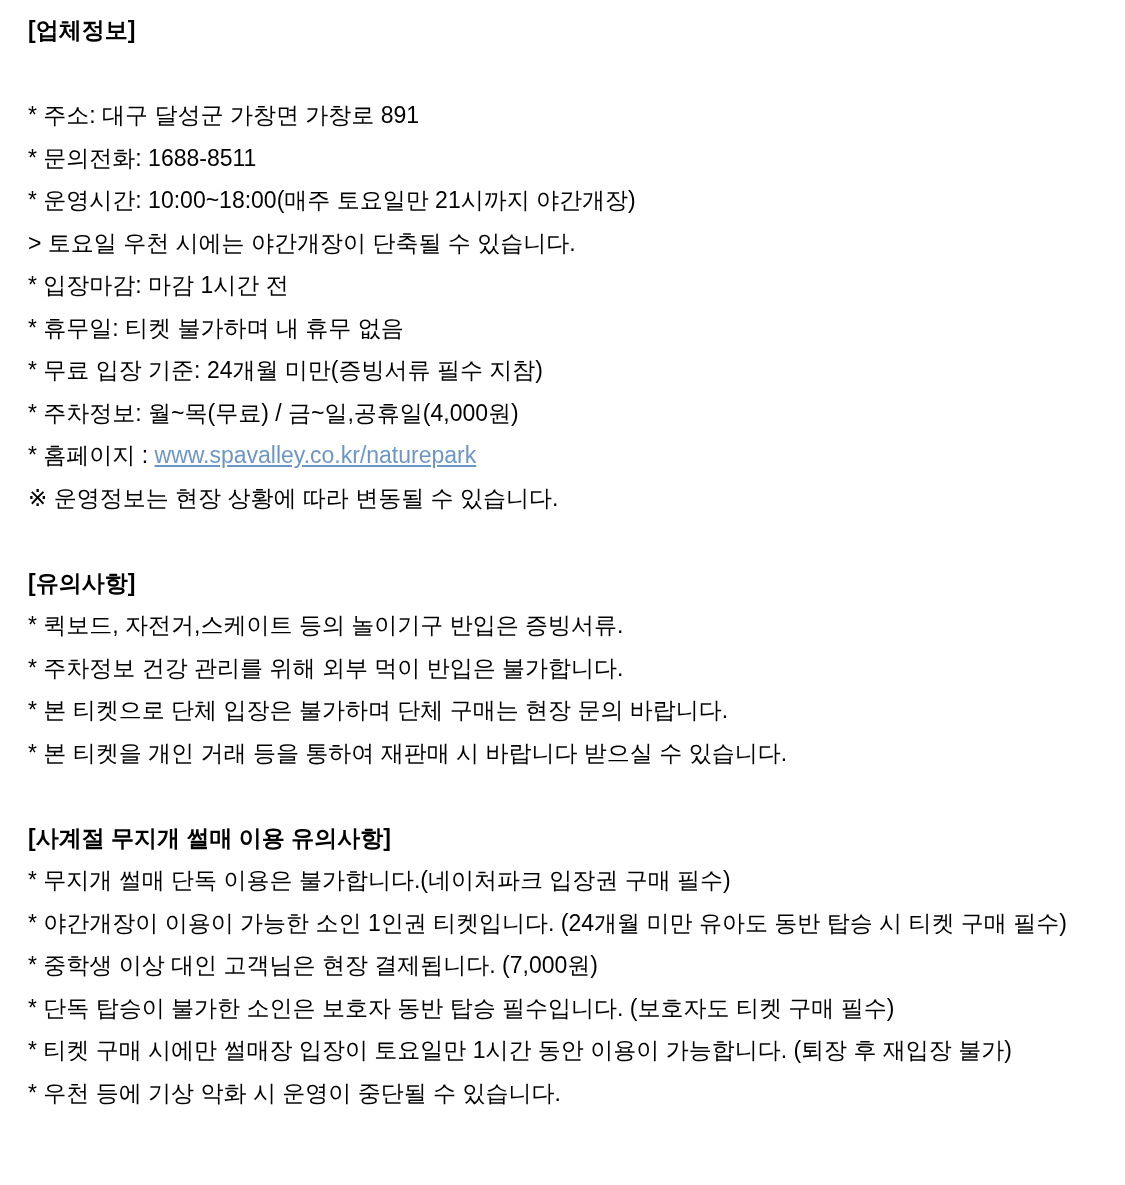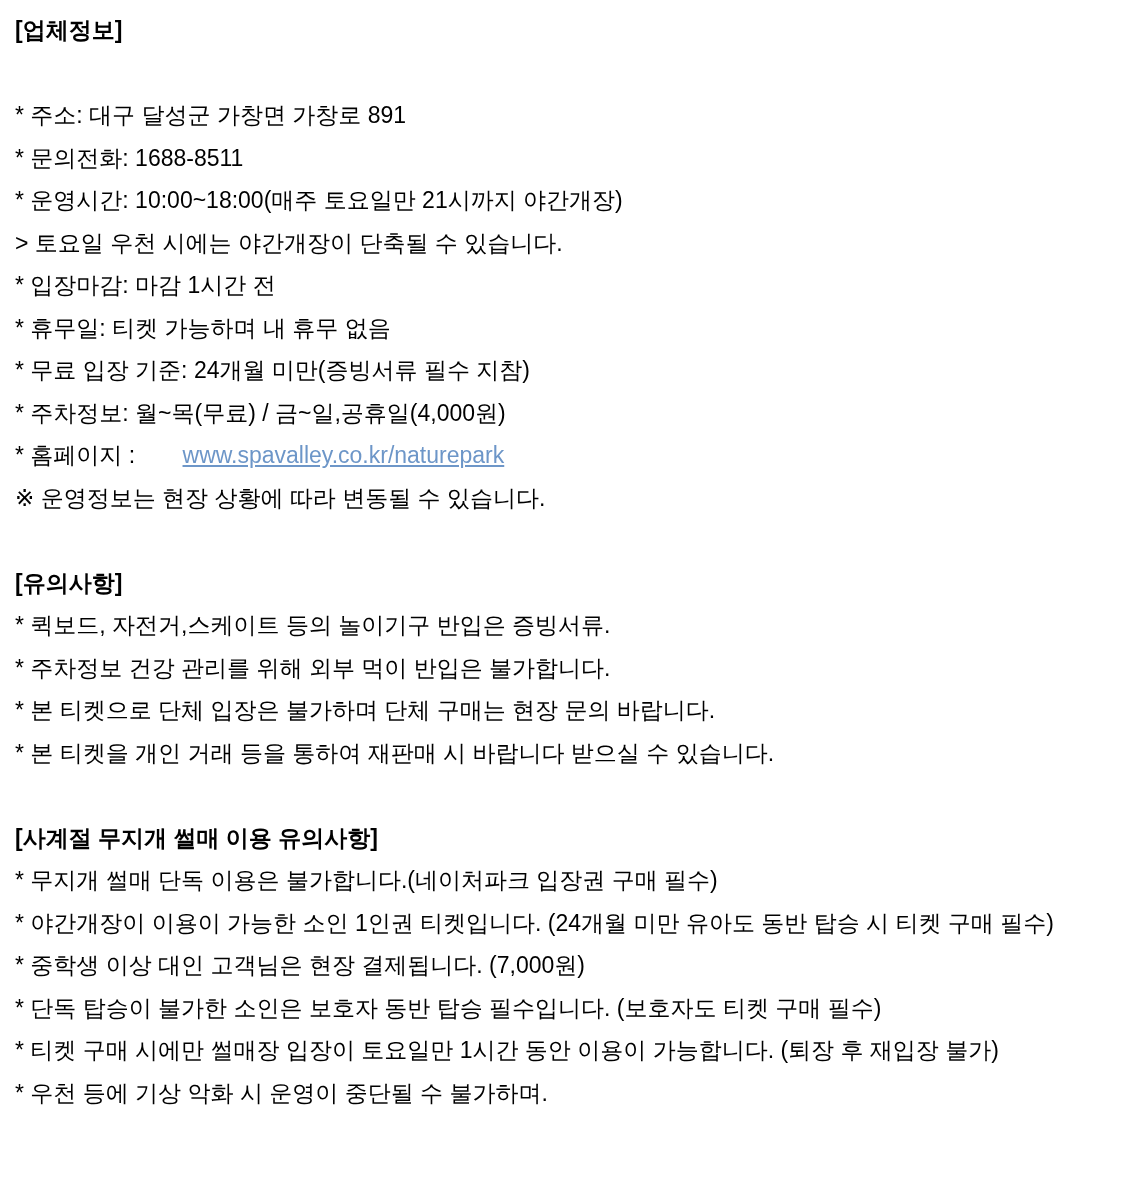--- a/index.html
+++ b/index.html
@@ -7,65 +7,64 @@
     padding: 0;
     background: #ffffff;
   }
   body {
     width: 1125px;
     height: 1185px;
     overflow: hidden;
   }
   .doc {
     box-sizing: border-box;
-    padding: 9px 10px 0 15px;
+    padding: 9px 10px 0 28px;
     font-family: "Liberation Sans", "DejaVu Sans", sans-serif;
     font-size: 23px;
     line-height: 42.5px;
     color: #000000;
   }
   .line {
     white-space: pre;
     height: 42.5px;
   }
   .line.bold {
     font-weight: 700;
   }
   .line.blank {
     height: 42.5px;
   }
   a.homepage-link {
     text-decoration: underline;
     cursor: pointer;
-    margin-left: 41px;
   }
 </style>
 </head>
 <body>
 
 <div class="doc" id="doc-root" style="color: rgb(0, 0, 0);">
     <div class="line bold">[업체정보]</div>
     <div class="line blank"></div>
     <div class="line">* 주소: 대구 달성군 가창면 가창로 891</div>
     <div class="line">* 문의전화: 1688-8511</div>
     <div class="line">* 운영시간: 10:00~18:00(매주 토요일만 21시까지 야간개장)</div>
     <div class="line">&gt; 토요일 우천 시에는 야간개장이 단축될 수 있습니다.</div>
     <div class="line">* 입장마감: 마감 1시간 전</div>
-    <div class="line">* 휴무일: 티켓 가능하며 내 휴무 없음</div>
+    <div class="line">* 휴무일: 티켓 불가하며 내 휴무 없음</div>
     <div class="line">* 무료 입장 기준: 24개월 미만(증빙서류 필수 지참)</div>
     <div class="line">* 주차정보: 월~목(무료) / 금~일,공휴일(4,000원)</div>
     <div class="line"><span>* 홈페이지 : </span><a class="homepage-link" style="color: rgb(109, 150, 200);">www.spavalley.co.kr/naturepark</a></div>
     <div class="line">※ 운영정보는 현장 상황에 따라 변동될 수 있습니다.</div>
     <div class="line blank"></div>
     <div class="line bold">[유의사항]</div>
     <div class="line">* 퀵보드, 자전거,스케이트 등의 놀이기구 반입은 증빙서류.</div>
     <div class="line">* 주차정보 건강 관리를 위해 외부 먹이 반입은 불가합니다.</div>
     <div class="line">* 본 티켓으로 단체 입장은 불가하며 단체 구매는 현장 문의 바랍니다.</div>
     <div class="line">* 본 티켓을 개인 거래 등을 통하여 재판매 시 바랍니다 받으실 수 있습니다.</div>
     <div class="line blank"></div>
     <div class="line bold">[사계절 무지개 썰매 이용 유의사항]</div>
     <div class="line">* 무지개 썰매 단독 이용은 불가합니다.(네이처파크 입장권 구매 필수)</div>
     <div class="line">* 야간개장이 이용이 가능한 소인 1인권 티켓입니다. (24개월 미만 유아도 동반 탑승 시 티켓 구매 필수)</div>
     <div class="line">* 중학생 이상 대인 고객님은 현장 결제됩니다. (7,000원)</div>
     <div class="line">* 단독 탑승이 불가한 소인은 보호자 동반 탑승 필수입니다. (보호자도 티켓 구매 필수)</div>
     <div class="line">* 티켓 구매 시에만 썰매장 입장이 토요일만 1시간 동안 이용이 가능합니다. (퇴장 후 재입장 불가)</div>
-    <div class="line">* 우천 등에 기상 악화 시 운영이 중단될 수 불가하며.</div>
+    <div class="line">* 우천 등에 기상 악화 시 운영이 중단될 수 있습니다.</div>
   </div>
 
 </body></html>

